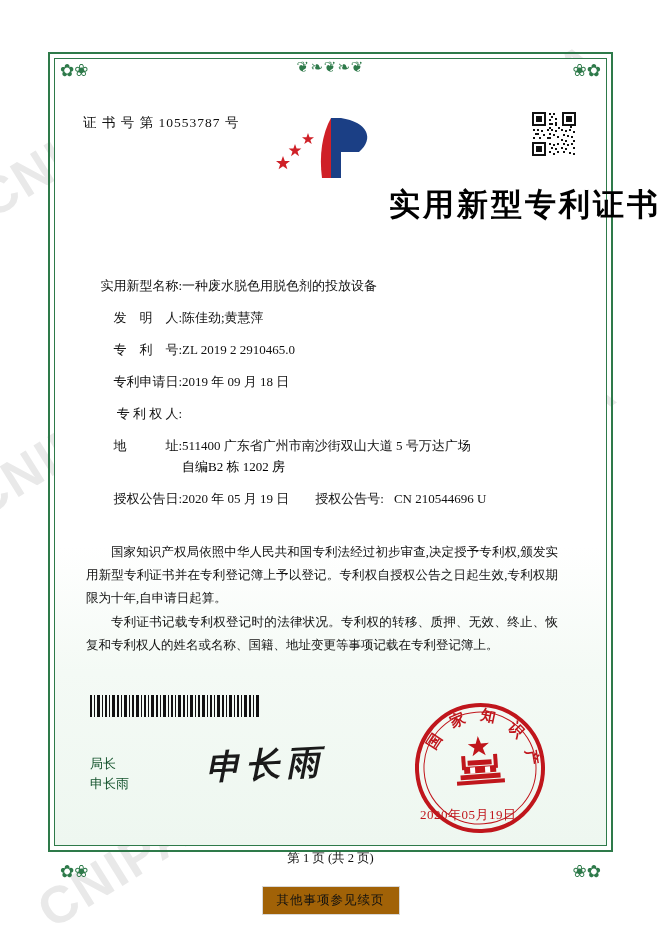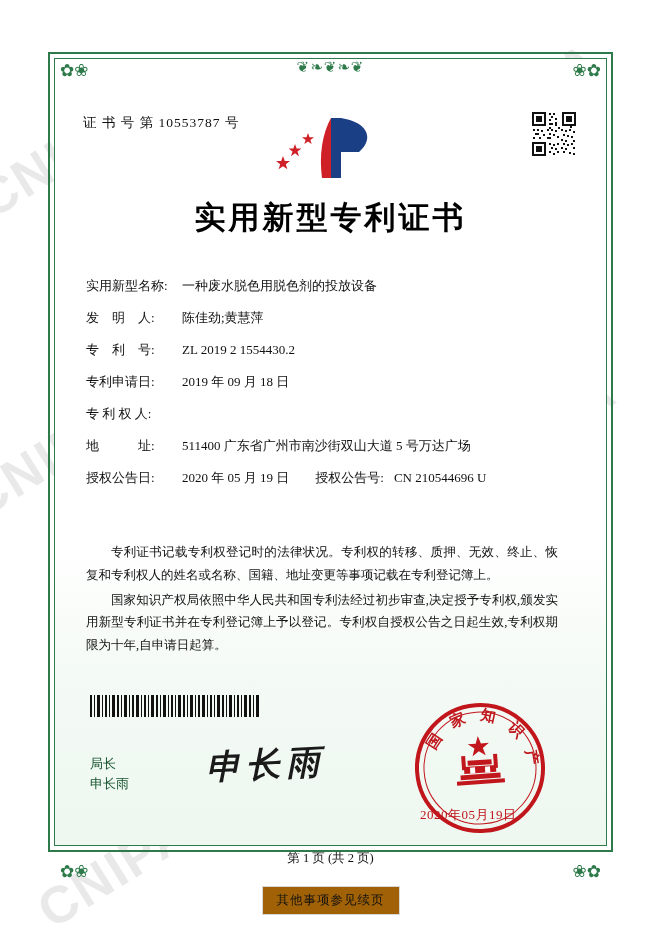--- a/index.html
+++ b/index.html
@@ -108,22 +108,22 @@
     left: 50%;
     top: 112px;
     transform: translateX(-50%);
     width: 112px;
     height: 72px;
   }
 
   .title {
     position: absolute;
     left: 0; right: 0;
-    top: 197px;
-    text-align: center;
+    top: 184px;
+    text-align: right;
     font-size: 31px;
     font-weight: bold;
     letter-spacing: 3px;
     color: #000;
     font-family: "DejaVu Serif", "Liberation Serif", serif;
   }
 
   
   .fields {
     position: absolute;
@@ -137,20 +137,21 @@
     margin-bottom: 14.5px;
     font-size: 13px;
     color: #111;
     line-height: 1.35;
   }
   .label {
     width: 96px;
     flex: 0 0 96px;
     letter-spacing: 0px;
     white-space: nowrap;
+    text-align: right;
   }
   .value {
     flex: 1;
     white-space: nowrap;
   }
   .row.two .value { flex: 0 0 auto; }
   .row.two .label2 {
     margin-left: 26px;
     white-space: nowrap;
   }
@@ -367,49 +368,50 @@
       <div class="value">一种废水脱色用脱色剂的投放设备</div>
     </div>
 
     <div class="row">
       <div class="label">发　明　人:</div>
       <div class="value">陈佳劲;黄慧萍</div>
     </div>
 
     <div class="row">
       <div class="label">专　利　号:</div>
-      <div class="value">ZL 2019 2 1554430.2</div>
+      <div class="value">ZL 2019 2 2910465.0</div>
     </div>
 
     <div class="row">
       <div class="label">专利申请日:</div>
       <div class="value">2019 年 09 月 18 日</div>
     </div>
 
     <div class="row">
       <div class="label">专 利 权 人:</div>
     </div>
 
     <div class="row">
       <div class="label">地　　　址:</div>
       <div class="value">511400 广东省广州市南沙街双山大道 5 号万达广场</div>
     </div>
+    <div class="addr2">自编B2 栋 1202 房</div>
 
     <div class="row two">
       <div class="label">授权公告日:</div>
       <div class="value">2020 年 05 月 19 日</div>
       <div class="label2">授权公告号:</div>
       <div class="value" style="margin-left:10px;">CN 210544696 U</div>
     </div>
 
   </div>
 
   <div class="paras">
+    <p>国家知识产权局依照中华人民共和国专利法经过初步审查,决定授予专利权,颁发实用新型专利证书并在专利登记簿上予以登记。专利权自授权公告之日起生效,专利权期限为十年,自申请日起算。</p>
     <p>专利证书记载专利权登记时的法律状况。专利权的转移、质押、无效、终止、恢复和专利权人的姓名或名称、国籍、地址变更等事项记载在专利登记簿上。</p>
-    <p>国家知识产权局依照中华人民共和国专利法经过初步审查,决定授予专利权,颁发实用新型专利证书并在专利登记簿上予以登记。专利权自授权公告之日起生效,专利权期限为十年,自申请日起算。</p>
   </div>
 
   <div class="barcode">
     <svg width="170" height="22" shape-rendering="crispEdges">
       <g fill="#111">
         <rect x="0" y="0" width="2" height="22"></rect>
           <rect x="4" y="0" width="1" height="22"></rect>
         <rect x="7" y="0" width="3" height="22"></rect>
           <rect x="12" y="0" width="1" height="22"></rect>
         <rect x="15" y="0" width="2" height="22"></rect>

